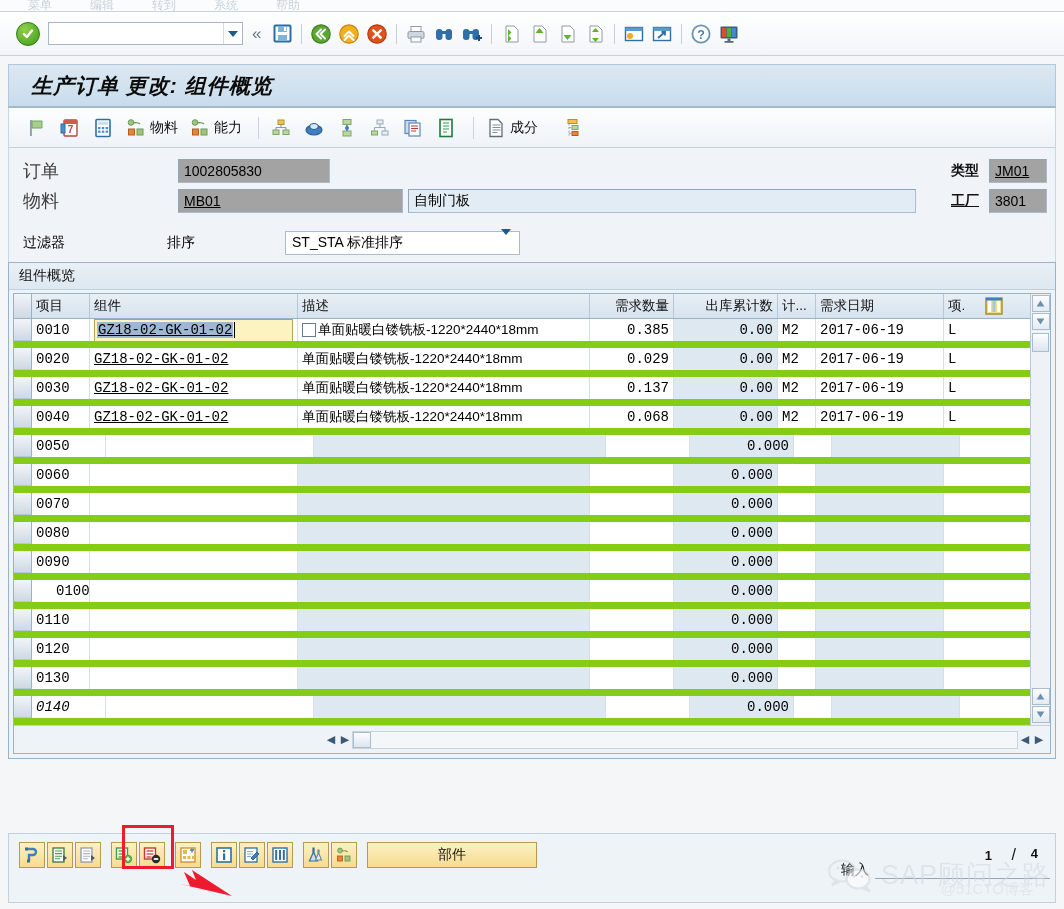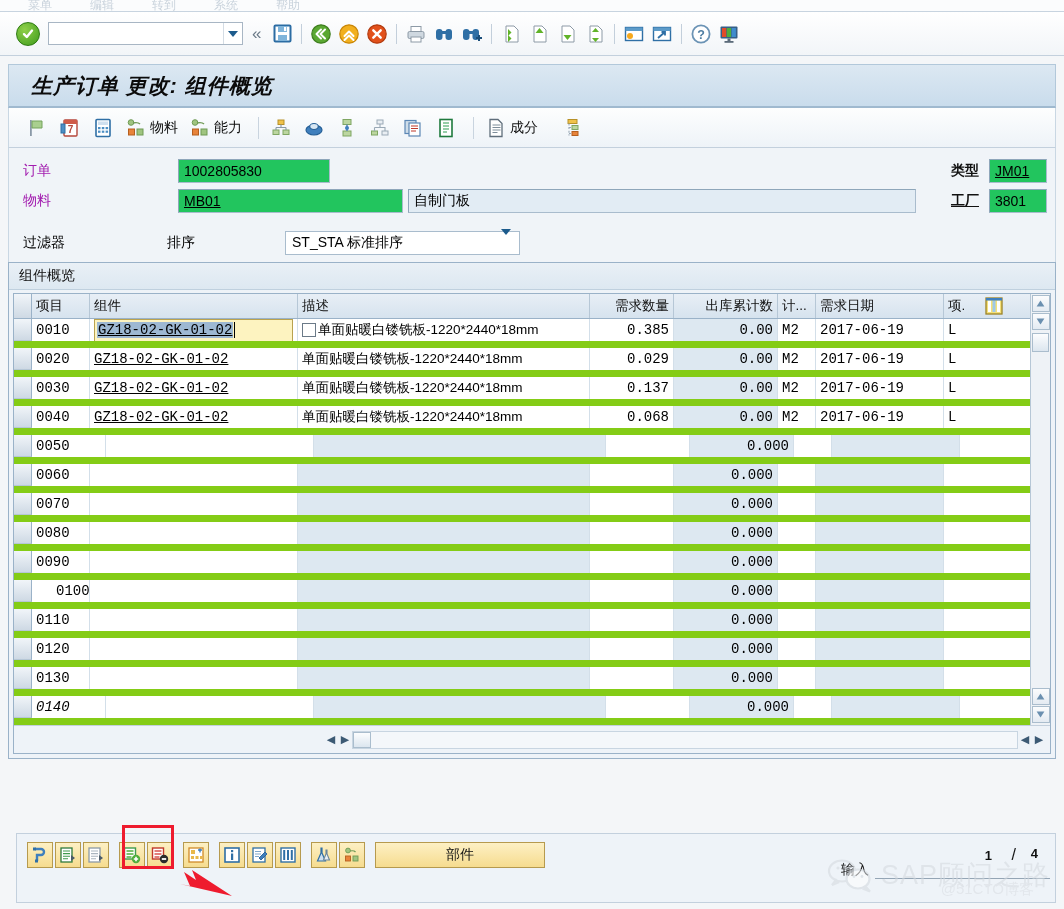--- a/index.html
+++ b/index.html
@@ -100,23 +100,23 @@
   }
   .abtn .lbl{font-size:14px;color:#111;margin-left:1px;}
   .vsep{width:1px;height:22px;background:#c9d4df;margin:0 8px;flex:none;}
   
   .formarea{
     margin:0 8px;padding:10px 0 6px 0;
     background:#f0f4f8;
     border-left:1px solid #c9d7e3;border-right:1px solid #c9d7e3;
   }
   .frow{display:flex;align-items:center;height:26px;margin-bottom:4px;padding-left:14px;}
-  .flabel{width:155px;font-size:14px;color:#a21caf;flex:none;}
+  .flabel{width:155px;font-size:18px;color:#404040;flex:none;}
   .finput{
-    background:#22c55e;border:1px solid #a9bccd;
+    background:#a3a3a3;border:1px solid #a9bccd;
     border-top-color:#8ea6ba;border-left-color:#8ea6ba;
     height:24px;box-sizing:border-box;
     display:flex;align-items:center;
     padding:0 5px;font-size:14px;
     font-family:"Liberation Sans",sans-serif;
     color:#000;
   }
   .finput.white{background:#e2ecf4;}
   .underlined{text-decoration:underline;}
   .rightlbl{font-size:14px;font-weight:bold;color:#111;margin-left:auto;padding-right:10px;}
@@ -238,21 +238,21 @@
     color:#3c5a74;font-size:11px;
   }
   .htrack{
     flex:1;height:18px;background:#f4f7fa;
     border:1px solid #c8d5e1;box-sizing:border-box;
     display:flex;align-items:center;
   }
   .hthumb{width:18px;height:16px;background:linear-gradient(#fcfdfe,#dce6ef);border:1px solid #aabdcd;box-sizing:border-box;}
   
   .bottombar{
-    position:absolute;left:16px;right:8px;bottom:6px;
+    position:absolute;left:8px;right:8px;bottom:6px;
     height:70px;
     background:#eef3f8;
     border:1px solid #c3d0dd;
     box-sizing:border-box;
     display:flex;align-items:flex-start;
   }
   .btngroup{display:flex;align-items:center;padding:8px 0 0 10px;gap:0px;}
   .sapbtn{
     width:26px;height:26px;flex:none;
     background:linear-gradient(#fdf0c4,#f6dc8f);

